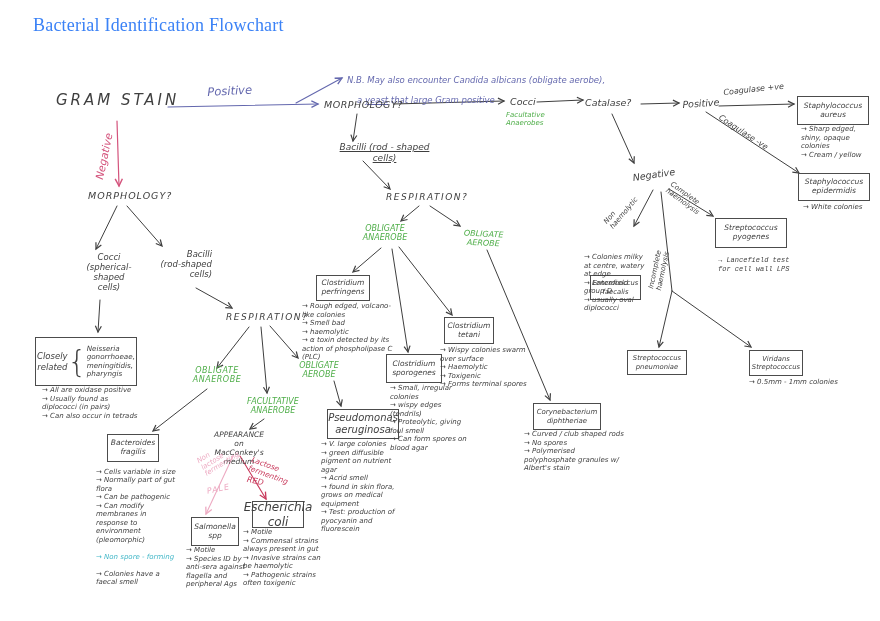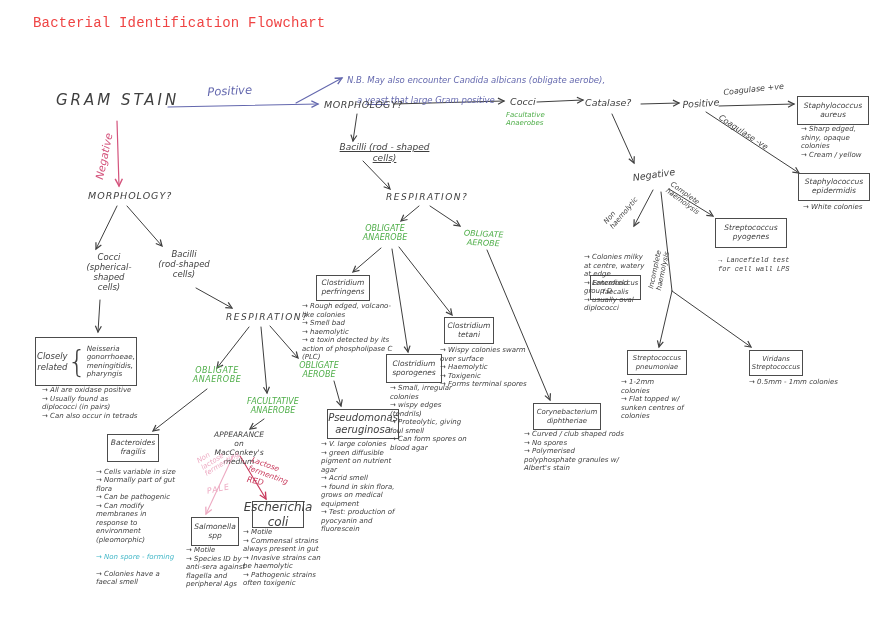--- a/index.html
+++ b/index.html
@@ -2,22 +2,22 @@
 <html><head>
 <meta charset="utf-8">
 <style>
   :root{
     --ink:#3f3f3f; --blue:#6468ae; --pink:#d4537c; --lightpink:#edaac2;
     --red:#c93a5c; --green:#4fae49; --teal:#45b8c8;
   }
   html,body{margin:0;padding:0;background:#fff;}
   #canvas{position:relative;width:880px;height:621px;background:#ffffff;overflow:hidden;
           font-family:"DejaVu Sans",sans-serif;}
-  .title{position:absolute;left:33px;top:15px;font-family:Liberation Mono, monospace;
-         font-size:14px;color:#ef4444;letter-spacing:.2px;}
+  .title{position:absolute;left:33px;top:15px;font-family:Liberation Serif, serif;
+         font-size:18px;color:#3b82f6;letter-spacing:.2px;}
   .hw{position:absolute;font-style:italic;color:var(--ink);white-space:pre-line;
       line-height:1.18;font-size:8px;}
   .c{text-align:center;}
   .nw{white-space:pre;text-align:right;}
   .note{font-size:7px;line-height:1.22;}
   .box{position:absolute;border:1.1px solid #4c4c4c;background:#fff;display:flex;
        align-items:center;justify-content:center;text-align:center;font-style:italic;
        color:var(--ink);white-space:pre-line;line-height:1.18;}
   .green{color:var(--green);} .blue{color:var(--blue);} .pinkc{color:var(--pink);}
   .lightpink{color:var(--lightpink);} .redc{color:var(--red);} .tealc{color:var(--teal);}
@@ -103,21 +103,21 @@
     <span>N.B. May also encounter Candida albicans (obligate aerobe),</span><br>
     <span style="padding-left:10px;">a </span><span class="ul">yeast</span><span> that large Gram positive</span>
   </div>
 
   <div class="hw pinkc rot" style="left:93px;top:178px;font-size:10.5px;transform:rotate(-78deg);">Negative</div>
 
   <div class="hw" style="left:88px;top:190px;font-size:9.5px;letter-spacing:1px;">MORPHOLOGY?</div>
   <div class="hw c" style="left:74px;top:252px;width:70px;font-size:8.5px;">Cocci
 (spherical-shaped
 cells)</div>
-  <div class="hw c" style="left:148px;top:249px;width:72px;font-size:8.5px;">Bacilli
+  <div class="hw c" style="left:140px;top:249px;width:72px;font-size:8.5px;text-align:right;">Bacilli
 (rod-shaped
 cells)</div>
   <div class="hw" style="left:226px;top:312px;font-size:9px;letter-spacing:1.5px;">RESPIRATION?</div>
   <div class="hw c green" style="left:190px;top:366px;width:54px;letter-spacing:.5px;">OBLIGATE
 ANAEROBE</div>
   <div class="hw c green" style="left:243px;top:397px;width:60px;">FACULTATIVE
 ANAEROBE</div>
   <div class="hw c green" style="left:292px;top:361px;width:54px;">OBLIGATE
 AEROBE</div>
   <div class="hw c" style="left:210px;top:431px;width:58px;font-size:7.5px;">APPEARANCE on
@@ -241,20 +241,18 @@
   <div class="hw note" style="left:584px;top:253px;width:66px;">→ Colonies milky at centre, watery at edge
 → Lancefield group D
 → usually oval diplococci</div>
 
   <div class="box" style="left:715px;top:218px;width:70px;height:28px;font-size:7.5px;">Streptococcus
 pyogenes</div>
   <div class="hw note" style="left:718px;top:256px;width:74px;font-family:Liberation Mono, monospace;">→ Lancefield test for cell wall LPS</div>
 
   <div class="box" style="left:627px;top:350px;width:58px;height:23px;font-size:6.8px;">Streptococcus
 pneumoniae</div>
-  <div class="hw note" style="left:621px;top:378px;width:64px;">→ 1-2mm colonies
-→ Flat topped w/ sunken centres of colonies</div>
 
   <div class="box" style="left:749px;top:350px;width:52px;height:24px;font-size:6.8px;">Viridans
 Streptococcus</div>
   <div class="hw note nw" style="left:749px;top:378px;">→ 0.5mm - 1mm colonies</div>
 
 </div>
 
 </body></html>

